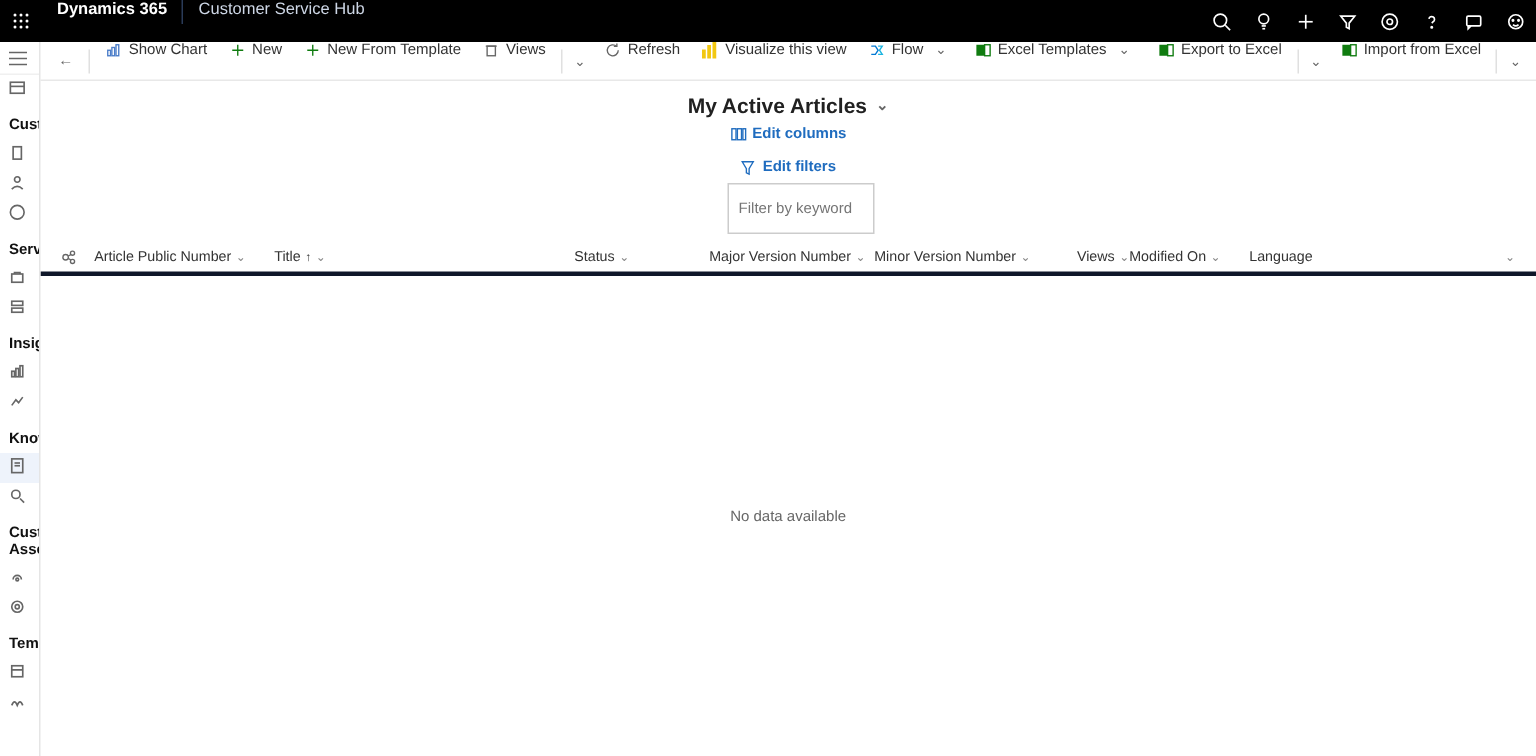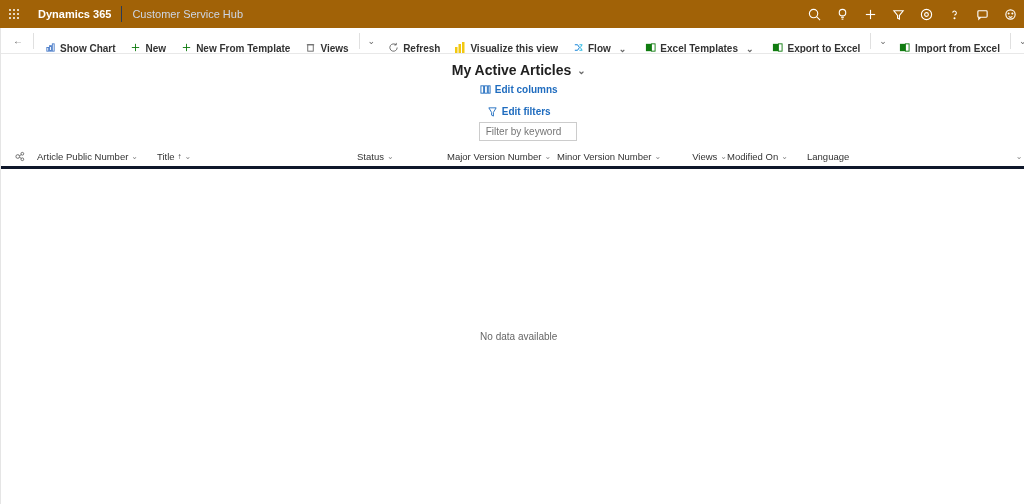--- a/index.html
+++ b/index.html
@@ -1,17 +1,17 @@
 <!DOCTYPE html>
 <html><head>
 <meta charset="utf-8">
 <style>
 * { margin:0; padding:0; box-sizing:border-box; font-family:"Segoe UI",Arial,sans-serif; }
 html,body { width:1024px; height:504px; overflow:hidden; background:#fff; }
-.topbar { height:28px; background:#a16207; color:#fff; display:flex; align-items:center; font-size:11px; }
+.topbar { height:28px; background:#000000; color:#fff; display:flex; align-items:flex-start; font-size:11px; }
 .waffle { width:28px; height:28px; display:flex; align-items:center; justify-content:center; cursor:pointer; }
 .waffle svg { fill:#fff; }
 .brand { font-weight:600; padding:0 10px; }
 .divider-v { width:1px; height:16px; background:#2a3b58; }
 .hub { padding:0 10px; color:#cdd6e5; }
 .top-spacer { flex:1; }
 .top-icons { display:flex; }
 .top-icon { width:28px; height:28px; display:flex; align-items:center; justify-content:center; cursor:pointer; }
 .top-icon svg { stroke:#fff; fill:none; stroke-width:1.2; }
 
@@ -21,34 +21,34 @@
 .hamburger { height:22px; display:flex; align-items:center; padding-left:6px; color:#666; cursor:pointer; border-bottom:1px solid #f0f0f0;}
 .nav-item { display:flex; align-items:center; height:20px; padding:0 4px 0 6px; gap:4px; cursor:pointer; white-space:nowrap; overflow:hidden; text-overflow:ellipsis; }
 .nav-item.selected { background:#eef3fb; }
 .nav-icon { width:12px; flex:0 0 12px; color:#666; }
 .nav-icon svg { stroke:#666; fill:none; stroke-width:1.2; }
 .nav-label { overflow:hidden; text-overflow:ellipsis; }
 .nav-group { font-weight:600; color:#111; padding:8px 6px 4px; font-size:10px; }
 
 .main { flex:1; display:flex; flex-direction:column; }
 .cmdbar { height:26px; border-bottom:1px solid #e8e8e8; display:flex; align-items:center; font-size:10px; color:#333; padding:0 6px; gap:2px; overflow:hidden;}
-.cmd { display:flex; align-items:flex-end; gap:4px; padding:0 6px; height:26px; cursor:pointer; white-space:nowrap;font-weight:bold; }
+.cmd { display:flex; align-items:flex-start; gap:4px; padding:0 6px; height:26px; cursor:pointer; white-space:nowrap; }
 .cmd-icon { display:inline-flex; width:12px; height:12px; align-items:center; justify-content:center; }
 .chev { color:#666; font-size:9px; padding:0 4px; cursor:pointer; }
 .sep { width:1px; height:16px; background:#e0e0e0; margin:0 2px; }
 .green svg { stroke:#107c10; }
 .back-btn { color:#666; padding:0 6px; cursor:pointer; }
 
 .page-header { display:flex; align-items:center; padding:8px 14px 6px;flex-direction:column; }
 .view-title { font-size:14px; font-weight:600; color:#212121; display:flex; align-items:center; gap:6px; cursor:pointer; }
 .view-title .vchev { font-size:10px; color:#666; }
 .hdr-spacer { flex:1; }
 .hdr-btn { display:flex; align-items:center; gap:4px; font-size:10px; color:#1f6cbf; padding:0 8px; height:22px; cursor:pointer;font-weight:bold; }
 .hdr-btn svg { stroke:#1f6cbf; fill:none; }
-.filter-box { border:1px solid #ccc; height:19px; width:98px; font-size:10px; padding:0 6px; color:#666; margin-left:18px; }
+.filter-box { border:1px solid #ccc; height:34px; width:98px; font-size:10px; padding:0 6px; color:#666; margin-left:18px; }
 
 .columns { display:flex; align-items:center; border-bottom:3px solid #0f172a; font-size:9.5px; color:#333; padding:0 14px; height:22px; }
 .col { display:flex; align-items:center; gap:3px; cursor:pointer; white-space:nowrap; }
 .col .cchev { color:#888; font-size:8px; }
 .col-sel { width:22px; color:#666; }
 .sort-up { color:#333; font-size:8px; }
 
 .empty { flex:1; display:flex; align-items:center; justify-content:center; font-size:10px; color:#666; }
 
 svg { overflow:visible; }

